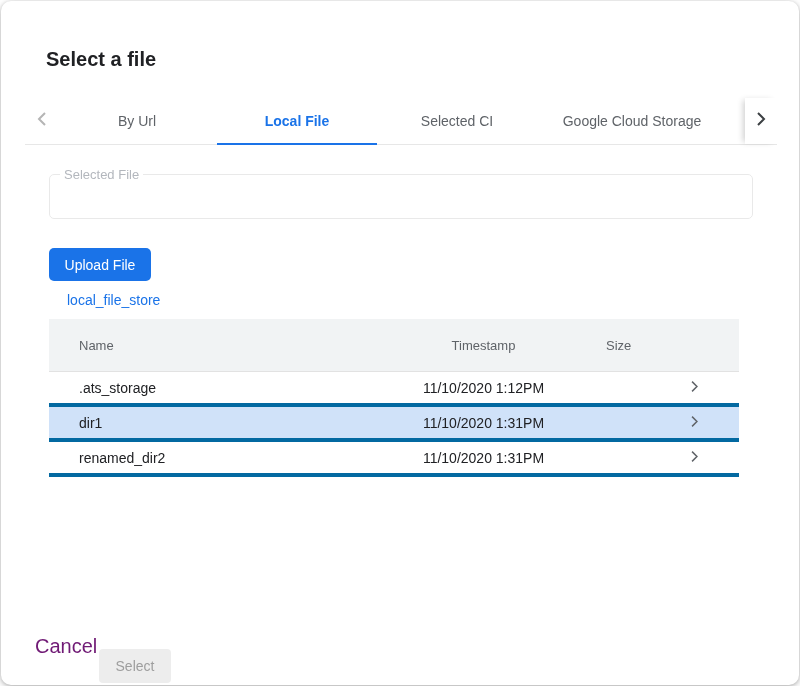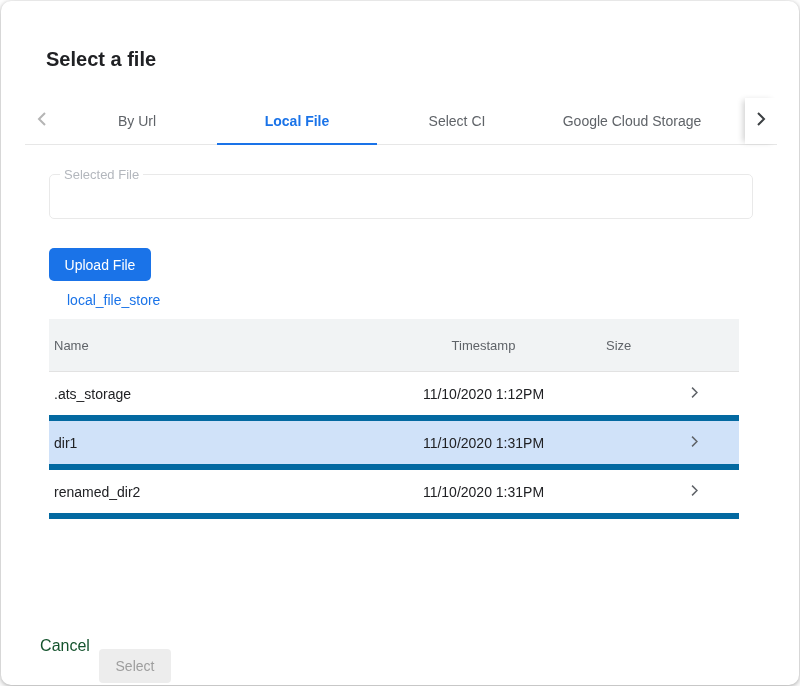--- a/index.html
+++ b/index.html
@@ -56,38 +56,38 @@
     background:#1a73e8; color:#ffffff; border:none; border-radius:5px;
     font-size:14px; font-family:inherit; cursor:pointer;
   }
   .store-link {
     position:absolute; left:66px; top:291px;
     font-size:14px; color:#1a73e8; text-decoration:none; cursor:pointer;
   }
   
   .file-table { position:absolute; left:48px; top:318px; width:690px; }
   .trow {
-    display:flex; align-items:center; height:49px;
-    border-bottom:6px solid #0369a1; background:#fff; cursor:pointer;
+    display:flex; align-items:center; height:35px;
+    border-bottom:4px solid #0369a1; background:#fff; cursor:pointer;
   }
   .trow.thead {
     height:53px; background:#f1f3f4; border-bottom:1px solid #e2e2e2;
     cursor:default;
   }
   .trow.selected { background:#d0e2f9; }
-  .c-name { width:312px; padding-left:5px; font-size:14px; color:#202124; }
+  .c-name { width:312px; padding-left:30px; font-size:14px; color:#202124; }
   .c-ts   { width:245px; font-size:14px; color:#202124;text-align:center; }
   .c-size { width:65px;  font-size:14px; color:#202124; }
   .thead .c-name, .thead .c-ts, .thead .c-size { font-size:13px; color:#5f6368; }
   .c-chev { flex:1; display:flex; justify-content:flex-end; padding-right:38px; }
   .c-chev svg { stroke:#5f6368; }
   
   .cancel-btn {
     position:absolute; left:34px; top:628px; width:60px; height:34px;
-    background:transparent; border:none; color:#14532d; font-size:16px;
+    background:transparent; border:none; color:#701a75; font-size:20px;
     font-family:inherit; cursor:pointer; border-radius:4px;
   }
   .select-btn {
     position:absolute; left:98px; top:648px; width:72px; height:34px;
     background:#ededed; border:none; color:#9e9e9e; font-size:14px;
     font-family:inherit; border-radius:4px; cursor:default;
   }
 </style>
 </head>
 <body>
@@ -104,21 +104,21 @@
           </svg>
       </span>
     </div>
     <div class="tab" style="width:160px">
       <span>By Url</span>
     </div>
     <div class="tab active" style="width:160px">
       <span>Local File</span>
     </div>
     <div class="tab" style="width:160px">
-      <span>Select CI</span>
+      <span>Selected CI</span>
     </div>
     <div class="tab" style="width:190px">
       <span>Google Cloud Storage</span>
     </div>
     <div class="tab-spacer"></div>
     <div class="paddle next">
       <span>
         <svg width="11" height="16" viewBox="0 0 11 16" fill="none" stroke-width="2">
             <path d="M2 2 L8 8 L2 14"></path>
           </svg>

